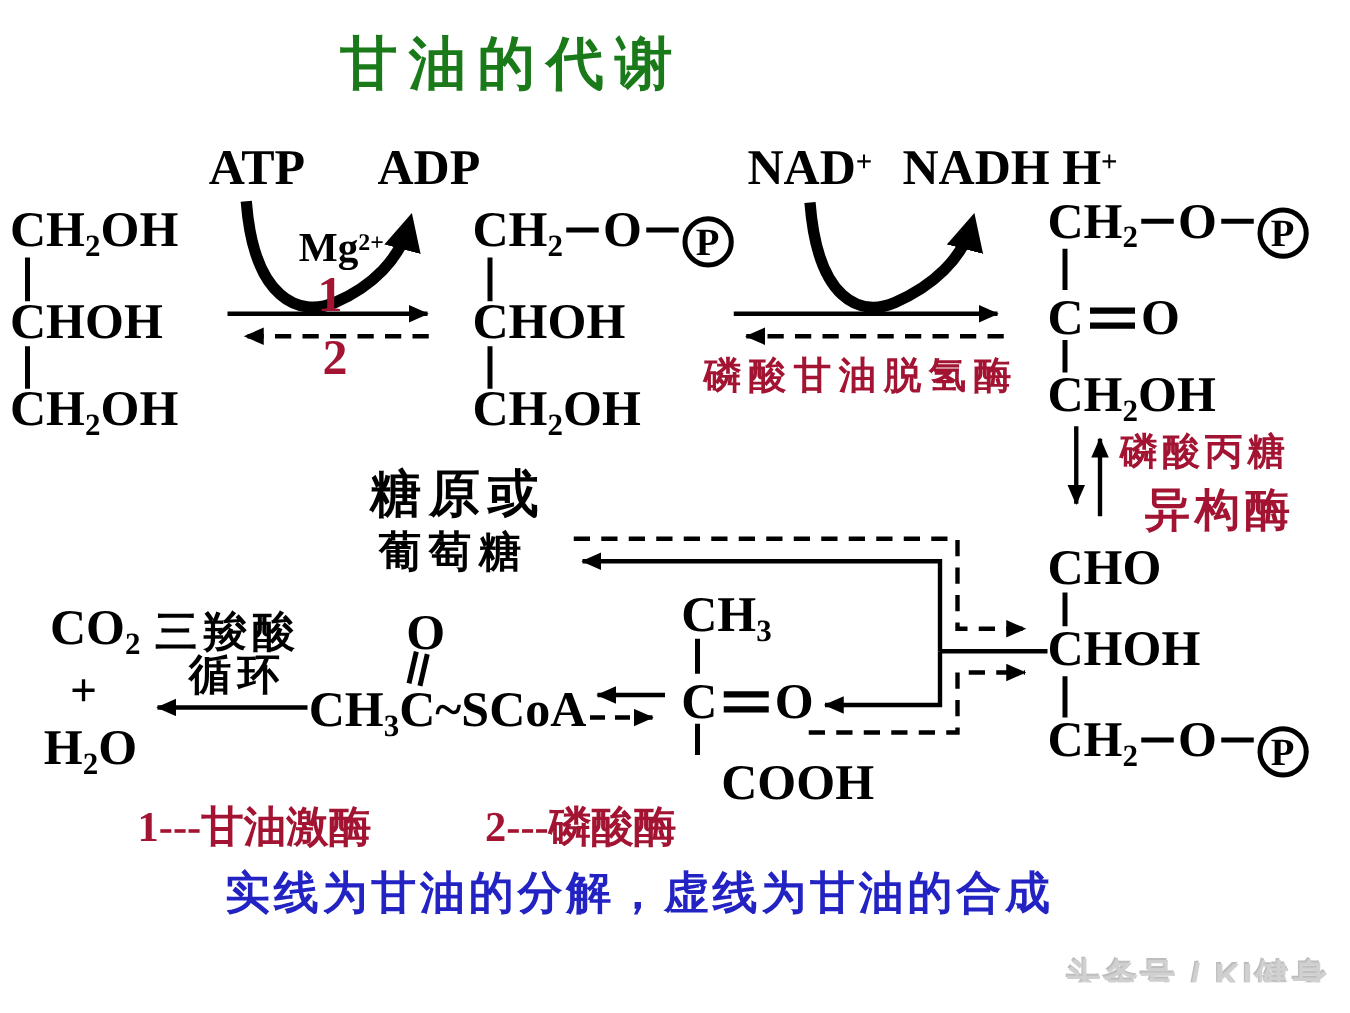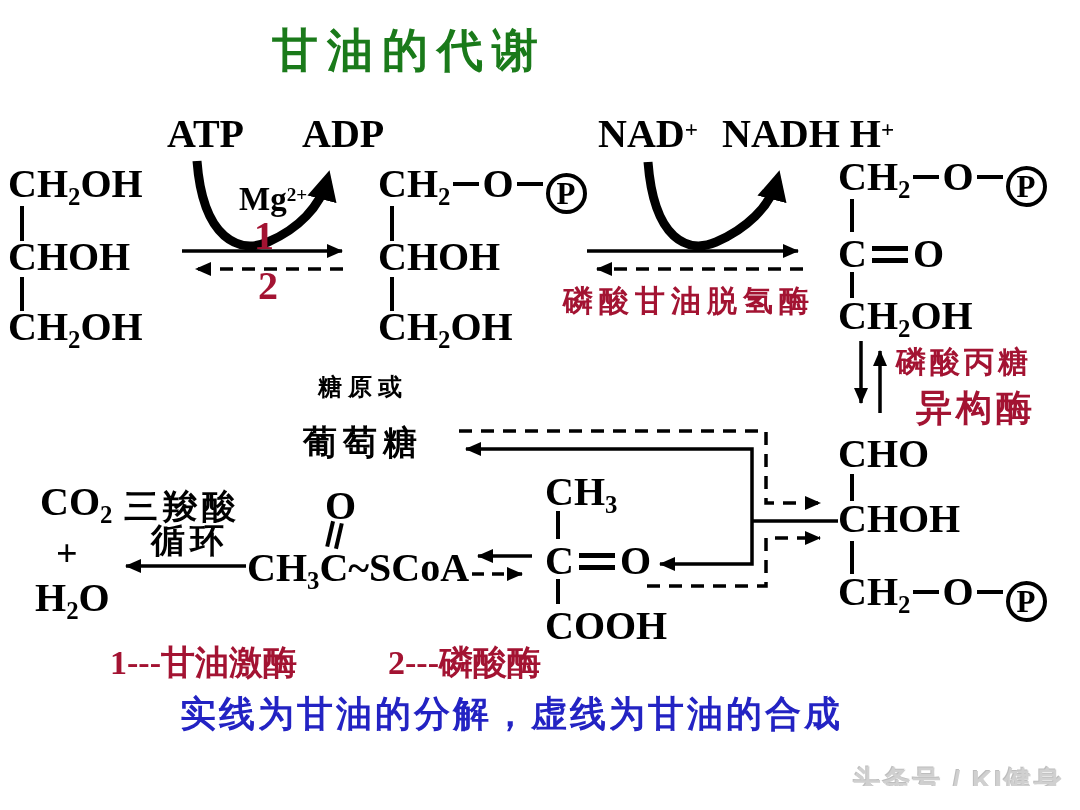--- a/index.html
+++ b/index.html
@@ -98,28 +98,28 @@
 
   <div class="abs cjk red" style="left:896px;top:347px;font-size:30px;letter-spacing:4px">磷酸丙糖</div>
   <div class="abs cjk red" style="left:916px;top:390px;font-size:36px;letter-spacing:4px">异构酶</div>
 
   <div class="abs formula" style="left:838px;top:434px">CHO</div>
   <div class="vbond" style="left:850px;top:474px;height:27px"></div>
   <div class="abs formula" style="left:838px;top:499px">CHOH</div>
   <div class="vbond" style="left:850px;top:541px;height:33px"></div>
   <div class="abs formula" style="left:838px;top:572px">CH<sub>2</sub><span class="hbond"></span>O<span class="hbond"></span><span class="circp">P</span></div>
 
-  <div class="abs cjk" style="left:318px;top:375px;font-size:24px;letter-spacing:6px">糖原或</div>
+  <div class="abs cjk" style="left:296px;top:375px;font-size:41px;letter-spacing:6px">糖原或</div>
   <div class="abs cjk" style="left:303px;top:425px;font-size:34px;letter-spacing:6px">葡萄糖</div>
 
   <div class="abs formula" style="left:545px;top:472px">CH<sub>3</sub></div>
   <div class="vbond" style="left:556px;top:511px;height:28px"></div>
   <div class="abs formula" style="left:545px;top:541px">C<span class="dbond"></span>O</div>
   <div class="vbond" style="left:556px;top:579px;height:25px"></div>
-  <div class="abs formula" style="left:545px;top:606px">COOH</div>
+  <div class="abs formula" style="left:577px;top:606px">COOH</div>
 
   <div class="abs formula" style="left:325px;top:486px">O</div>
   <div class="sbond" style="left:328px;top:522px"></div>
   <div class="abs formula" style="left:247px;top:548px">CH<sub>3</sub>C~SCoA</div>
 
   <div class="abs cjk" style="left:124px;top:489px;font-size:34px;letter-spacing:5px">三羧酸</div>
   <div class="abs cjk" style="left:151px;top:523px;font-size:34px;letter-spacing:5px">循环</div>
 
   <div class="abs formula" style="left:40px;top:482px">CO<sub>2</sub></div>
   <div class="abs formula" style="left:56px;top:534px;font-size:38px">+</div>

